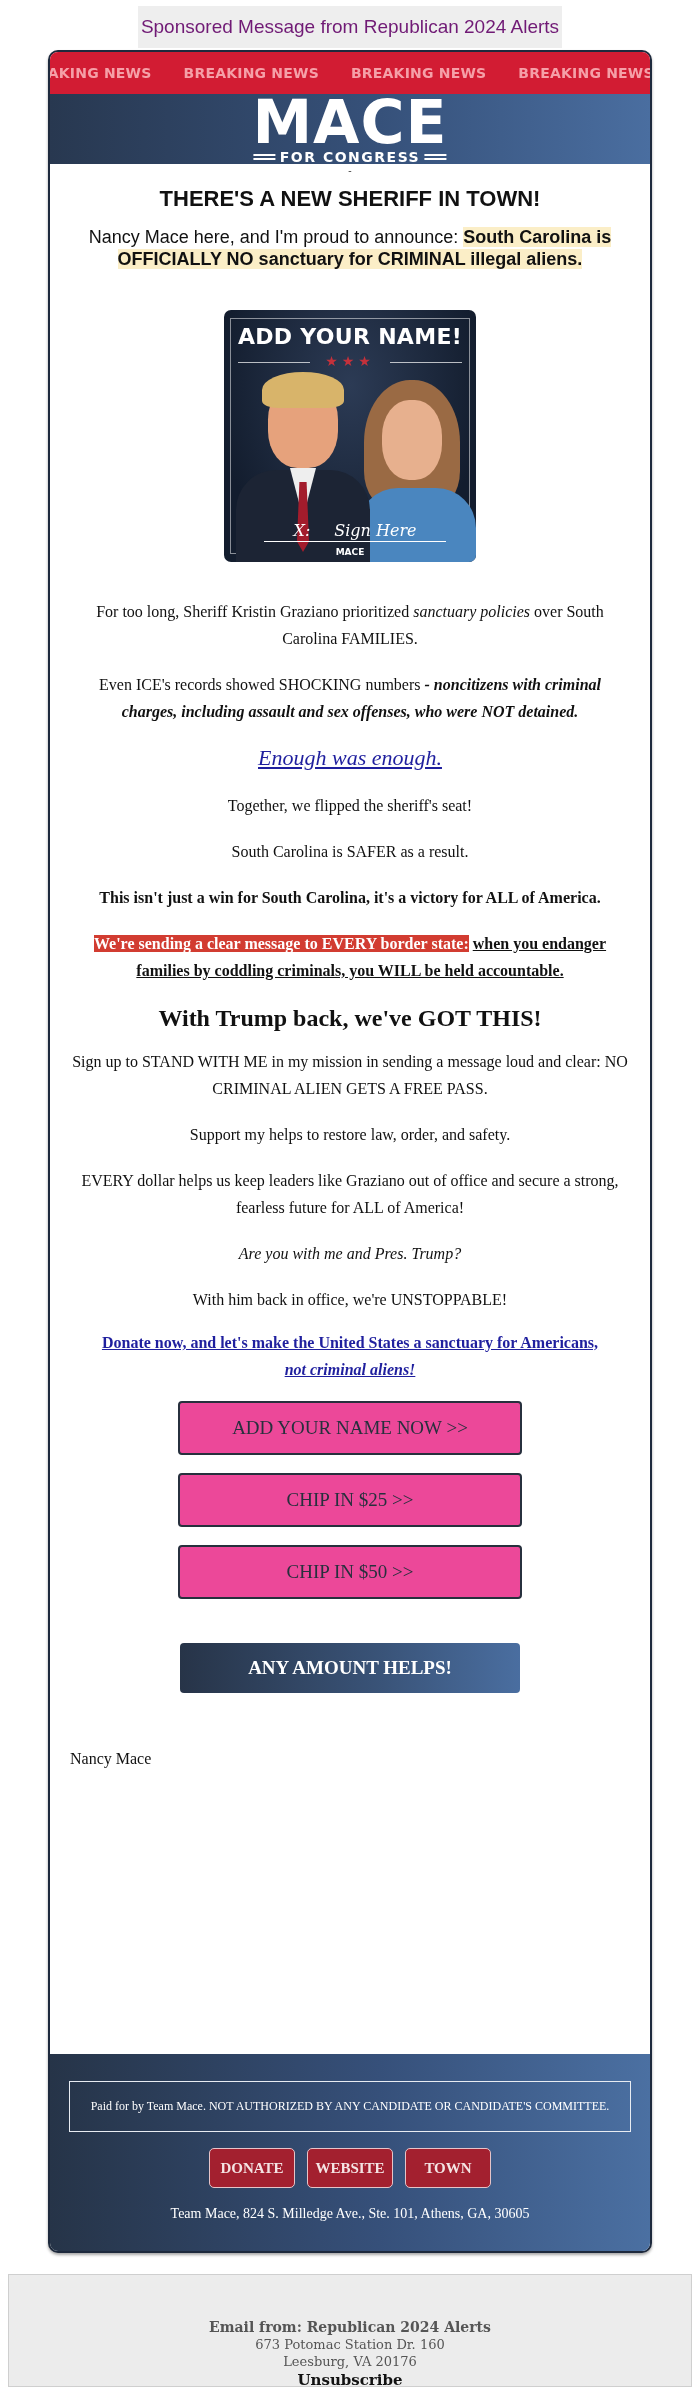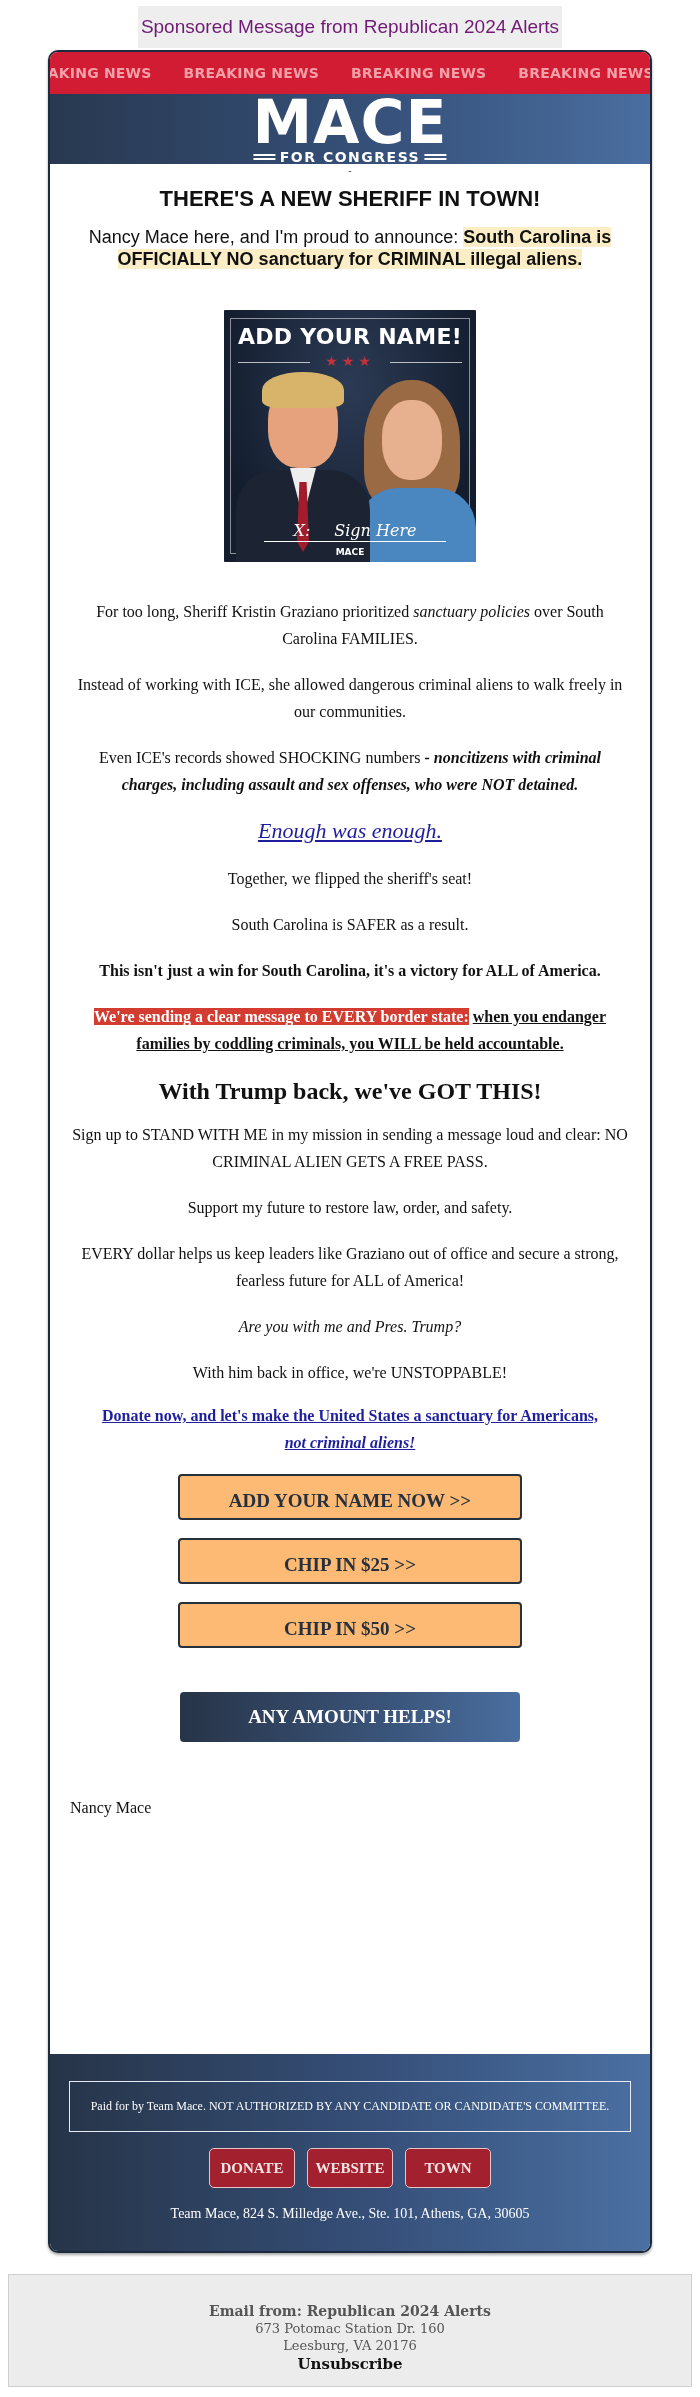--- a/index.html
+++ b/index.html
@@ -21,21 +21,21 @@
   .logo-sub { font-family: "DejaVu Sans", sans-serif; font-weight: bold; font-size: 14px; letter-spacing: 1.5px; display: flex; align-items: center; justify-content: center; gap: 4px; line-height: 14px; }
   .logo-sub .bars { display: inline-block; width: 22px; height: 6px; border-top: 2px solid #fff; border-bottom: 2px solid #fff; }
 
   .content { padding: 0 20px; text-align: center; }
   .tiny-mark { height: 14px; text-align: center; font-size: 10px; color: #333; line-height: 14px; }
   .headline { font-family: "Liberation Sans", sans-serif; font-weight: bold; font-size: 22px; color: #111; margin-top: 8px; line-height: 26px; }
   .subhead { display: block; font-family: "Liberation Sans", sans-serif; font-weight: bold; font-size: 23px; color: #1a1ab0; text-decoration: underline; margin-top: 14px; line-height: 28px; }
   .intro { font-family: "Liberation Sans", sans-serif; font-size: 18px; line-height: 22px; margin-top: 14px; color: #111; }
   .hl { background: #fbeec7; font-weight: bold; }
 
-  .hero { width: 252px; height: 252px; margin: 40px auto 0; background: radial-gradient(ellipse at 50% 30%, #2c3b55 0%, #131d2e 75%); position: relative; overflow: hidden; border-radius: 1px; }
+  .hero { width: 252px; height: 252px; margin: 40px auto 0; background: radial-gradient(ellipse at 50% 30%, #2c3b55 0%, #131d2e 75%); position: relative; overflow: hidden; border-radius: 7px; }
   .hero-frame { position: absolute; left: 6px; top: 8px; right: 6px; bottom: 8px; border: 1px solid rgba(255,255,255,0.5); }
   .hero-title { position: absolute; top: 14px; left: 0; right: 0; text-align: center; font-family: "DejaVu Sans", sans-serif; font-weight: bold; color: #fff; font-size: 22px; letter-spacing: 0.3px; }
   .hero-stars { position: absolute; top: 43px; left: 0; right: 0; text-align: center; color: #c4313b; font-size: 14px; letter-spacing: 4px; }
   .hero-line { position: absolute; top: 52px; height: 1px; background: rgba(255,255,255,0.7); }
   .p1-head { position: absolute; left: 44px; top: 70px; width: 70px; height: 88px; background: #e6a27c; border-radius: 45% 45% 42% 42%; }
   .p1-hair { position: absolute; left: 38px; top: 62px; width: 82px; height: 36px; background: #d8b46a; border-radius: 50% 50% 20% 20%; }
   .p1-suit { position: absolute; left: 12px; top: 160px; width: 134px; height: 100px; background: #1c2434; border-radius: 40px 40px 0 0; }
   .p1-shirt { position: absolute; left: 66px; top: 158px; width: 26px; height: 50px; background: #eee; clip-path: polygon(0 0,100% 0,50% 100%); }
   .p1-tie { position: absolute; left: 73px; top: 172px; width: 12px; height: 70px; background: #a31c2c; clip-path: polygon(20% 0,80% 0,100% 85%,50% 100%,0 85%); }
   .p2-hair { position: absolute; left: 140px; top: 70px; width: 96px; height: 130px; background: #9a6a44; border-radius: 48% 48% 30% 30%; }
@@ -49,32 +49,32 @@
   .p-body1 { margin-top: 36px; }
   .p-gap { margin-top: 19px; }
   .enough { display: block; font-size: 22px; font-style: italic; color: #1f1f9e; text-decoration: underline; margin-top: 18px; line-height: 30px; }
   .bold { font-weight: bold; }
   .msg-hl { background: #d23c31; color: #fff; font-weight: bold; }
   .msg-u { font-weight: bold; text-decoration: underline; }
   .trump-head { font-family: "Liberation Serif", serif; font-weight: bold; font-size: 24px; margin-top: 18px; line-height: 32px; }
   .italic { font-style: italic; }
   .donate-link { display: block; font-weight: bold; color: #1f1f9e; text-decoration: underline; font-size: 16px; line-height: 27px; margin-top: 16px; }
 
-  .btn-outline { display: block; width: 344px; height: 46px; margin: 0 auto; border: 2px solid #27303d; border-radius: 4px; background: #fdba74; font-family: "Liberation Serif", serif; font-weight: bold; font-size: 19px; color: #27303d; line-height: 50px; text-align: center; }
+  .btn-outline { display: block; width: 344px; height: 54px; margin: 0 auto; border: 2px solid #27303d; border-radius: 4px; background: #ec4899; font-family: "Liberation Serif", serif; font-weight: normal; font-size: 19px; color: #27303d; line-height: 50px; text-align: center; }
   .btn-any { display: block; width: 340px; height: 50px; margin: 44px auto 0; border-radius: 4px; background: linear-gradient(90deg, #273448 0%, #3a5479 60%, #4a6ea0 100%); color: #fff; font-family: "Liberation Serif", serif; font-weight: bold; font-size: 19px; line-height: 50px; text-align: center; }
 
   .signoff { text-align: left; font-size: 16px; margin-top: 52px; padding-left: 0; }
 
   .footer { position: absolute; left: 0; right: 0; top: 2002px; bottom: 0; background: linear-gradient(90deg, #263448 0%, #36507a 55%, #4b70a2 100%); }
   .disclaimer { margin: 27px 19px 0; border: 1px solid #e8ecf2; height: 51px; color: #fff; font-family: "Liberation Serif", serif; font-size: 12px; display: flex; align-items: center; justify-content: center; }
   .footer-btns { display: flex; justify-content: center; gap: 12px; margin-top: 16px; }
   .footer-btn { width: 86px; height: 40px; background: #a3202f; border: 1px solid #e6c4c8; border-radius: 5px; color: #f4e4e4; font-family: "Liberation Serif", serif; font-weight: bold; font-size: 15px; line-height: 38px; text-align: center; }
   .footer-addr { text-align: center; color: #fff; font-family: "Liberation Serif", serif; font-size: 14px; margin-top: 18px; }
 
-  .bottom-box { position: absolute; left: 8px; top: 2274px; width: 684px; height: 113px; background: #ececec; border: 1px solid #cfcfcf; text-align: center; font-family: "DejaVu Serif", serif; color: #555; padding-top: 28px; }
+  .bottom-box { position: absolute; left: 8px; top: 2274px; width: 684px; height: 113px; background: #ececec; border: 1px solid #cfcfcf; text-align: center; font-family: "DejaVu Serif", serif; color: #555; padding-top: 44px; }
   .bb-from { font-weight: bold; font-size: 14px; line-height: 17px; }
   .bb-addr { font-size: 13px; line-height: 17px; }
   .bb-unsub { font-weight: bold; color: #111; font-size: 15px; line-height: 18px; text-decoration: none; display: inline-block; }
 </style>
 </head>
 <body>
 
 <div class="sponsored-wrap">
   <span class="sponsored">Sponsored Message from Republican 2024 Alerts</span>
 </div>
@@ -126,40 +126,39 @@
       <div class="p1-hair"></div>
       <div class="hero-sign">
         <span class="x">X:</span><span>Sign Here</span>
       </div>
       <div class="hero-logo">MACE</div>
     </div>
 
     <p class="p p-body1">
       <span>For too long, Sheriff Kristin Graziano prioritized </span><i>sanctuary policies</i><span> over South Carolina FAMILIES.</span>
     </p>
-    <p class="p p-gap">Instead of working with ICE, she allowed dangerous criminal aliens to walk freely in our communities.</p>
     <p class="p p-gap">
       <span>Even ICE's records showed SHOCKING numbers </span><b><i>- noncitizens with criminal charges, including assault and sex offenses, who were NOT detained.</i></b>
     </p>
 
     <a class="enough">Enough was enough.</a>
 
     <p class="p p-gap">Together, we flipped the sheriff's seat!</p>
     <p class="p p-gap">South Carolina is SAFER as a result.</p>
     <p class="p p-gap bold">This isn't just a win for South Carolina, it's a victory for ALL of America.</p>
 
     <p class="p p-gap">
       <span class="msg-hl">We're sending a clear message to EVERY border state:</span>
       <span class="msg-u">when you endanger families by coddling criminals, you WILL be held accountable.</span>
     </p>
 
     <h2 class="trump-head">With Trump back, we've GOT THIS!</h2>
 
     <p class="p p-gap" style="margin-top:14px;">Sign up to STAND WITH ME in my mission in sending a message loud and clear: NO CRIMINAL ALIEN GETS A FREE PASS.</p>
-    <p class="p p-gap">Support my future to restore law, order, and safety.</p>
+    <p class="p p-gap">Support my helps to restore law, order, and safety.</p>
     <p class="p p-gap">EVERY dollar helps us keep leaders like Graziano out of office and secure a strong, fearless future for ALL of America!</p>
     <p class="p p-gap italic">Are you with me and Pres. Trump?</p>
     <p class="p p-gap">With him back in office, we're UNSTOPPABLE!</p>
 
     <a class="donate-link">
       <span>Donate now, and let's make the United States a sanctuary for Americans,</span><br>
       <i>not criminal aliens!</i>
     </a>
 
     <a class="btn-outline" style="margin-top:18px;">ADD YOUR NAME NOW &gt;&gt;</a>

